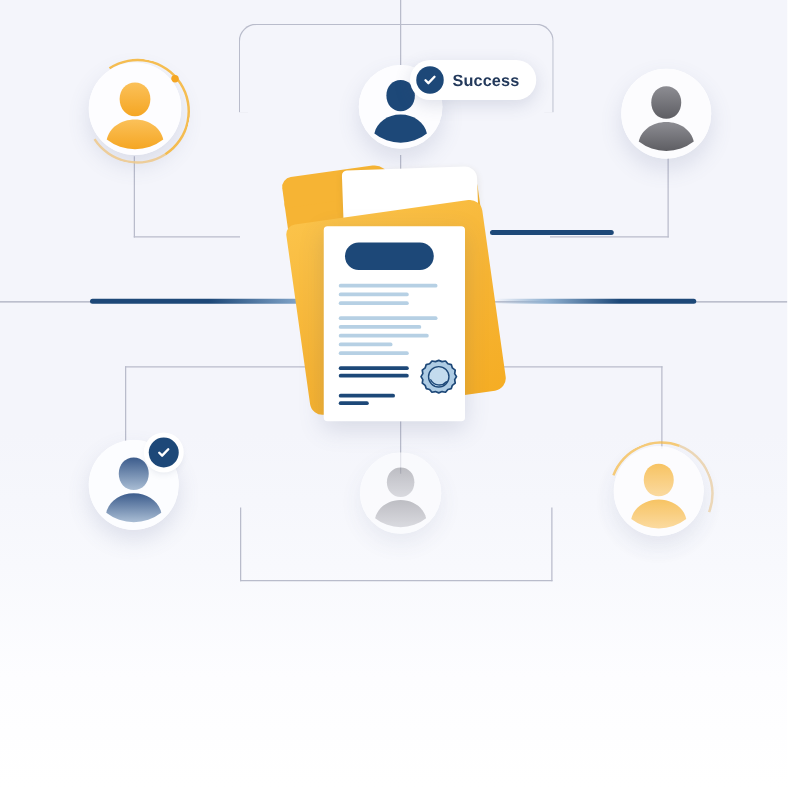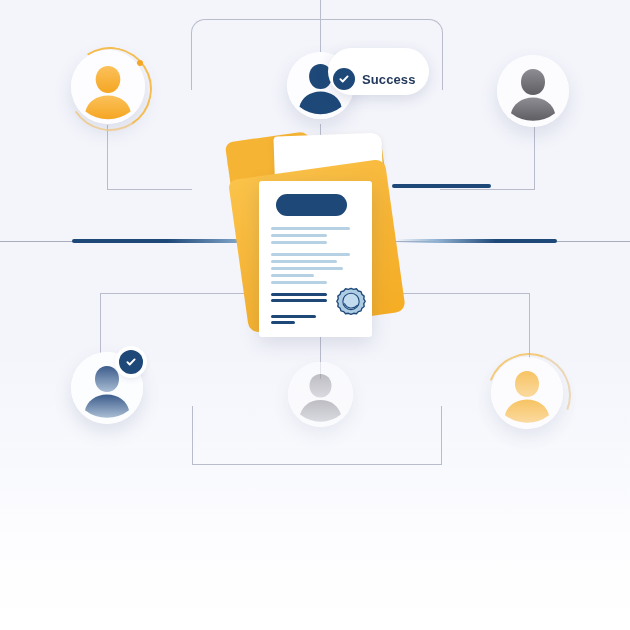--- a/index.html
+++ b/index.html
@@ -70,21 +70,21 @@
     position:absolute;border-radius:50%;
     background:#1d4878;display:flex;align-items:center;justify-content:center;
     box-shadow:0 0 0 4px #ffffff, 0 3px 8px rgba(40,60,100,.22);
   }
   .check-badge svg{display:block;}
 
   
   .success-pill{
     position:absolute;display:flex;align-items:center;gap:7px;
     background:#ffffff;border-radius:999px;
-    padding:20px 14px 5px 5px;
+    padding:5px 14px 5px 5px;
     box-shadow:0 4px 14px rgba(60,75,120,.16);
   }
   .success-pill .dot{
     width:22px;height:22px;border-radius:50%;background:#1d4878;
     display:flex;align-items:center;justify-content:center;flex:0 0 auto;
   }
   .success-pill .txt{
     font-size:13px;color:#23395b;font-weight:600;letter-spacing:.1px;white-space:nowrap;
   }
 

